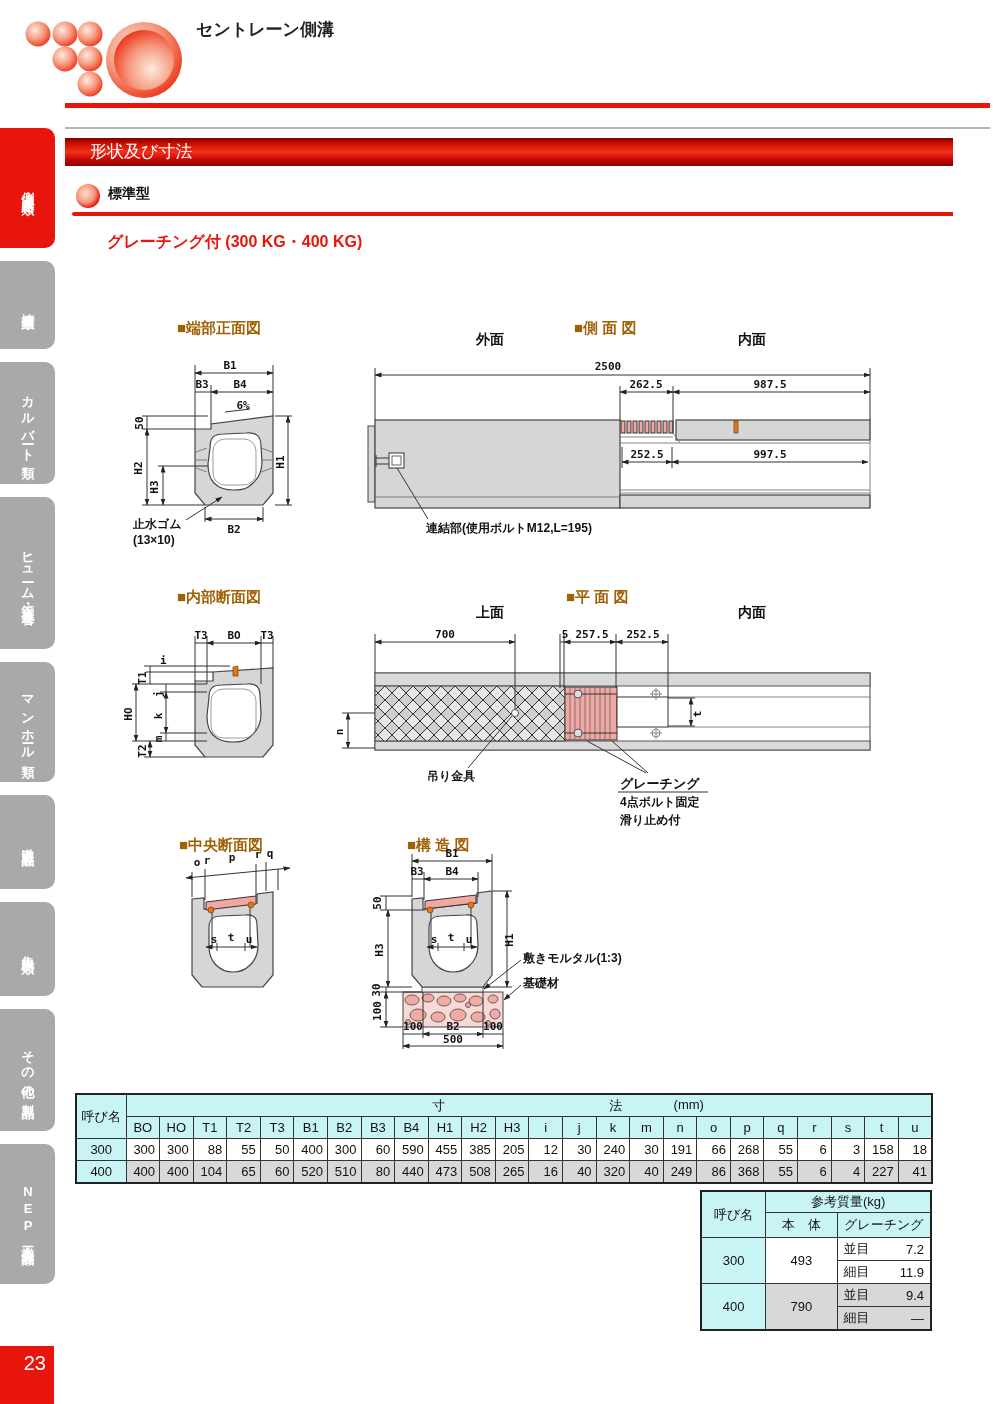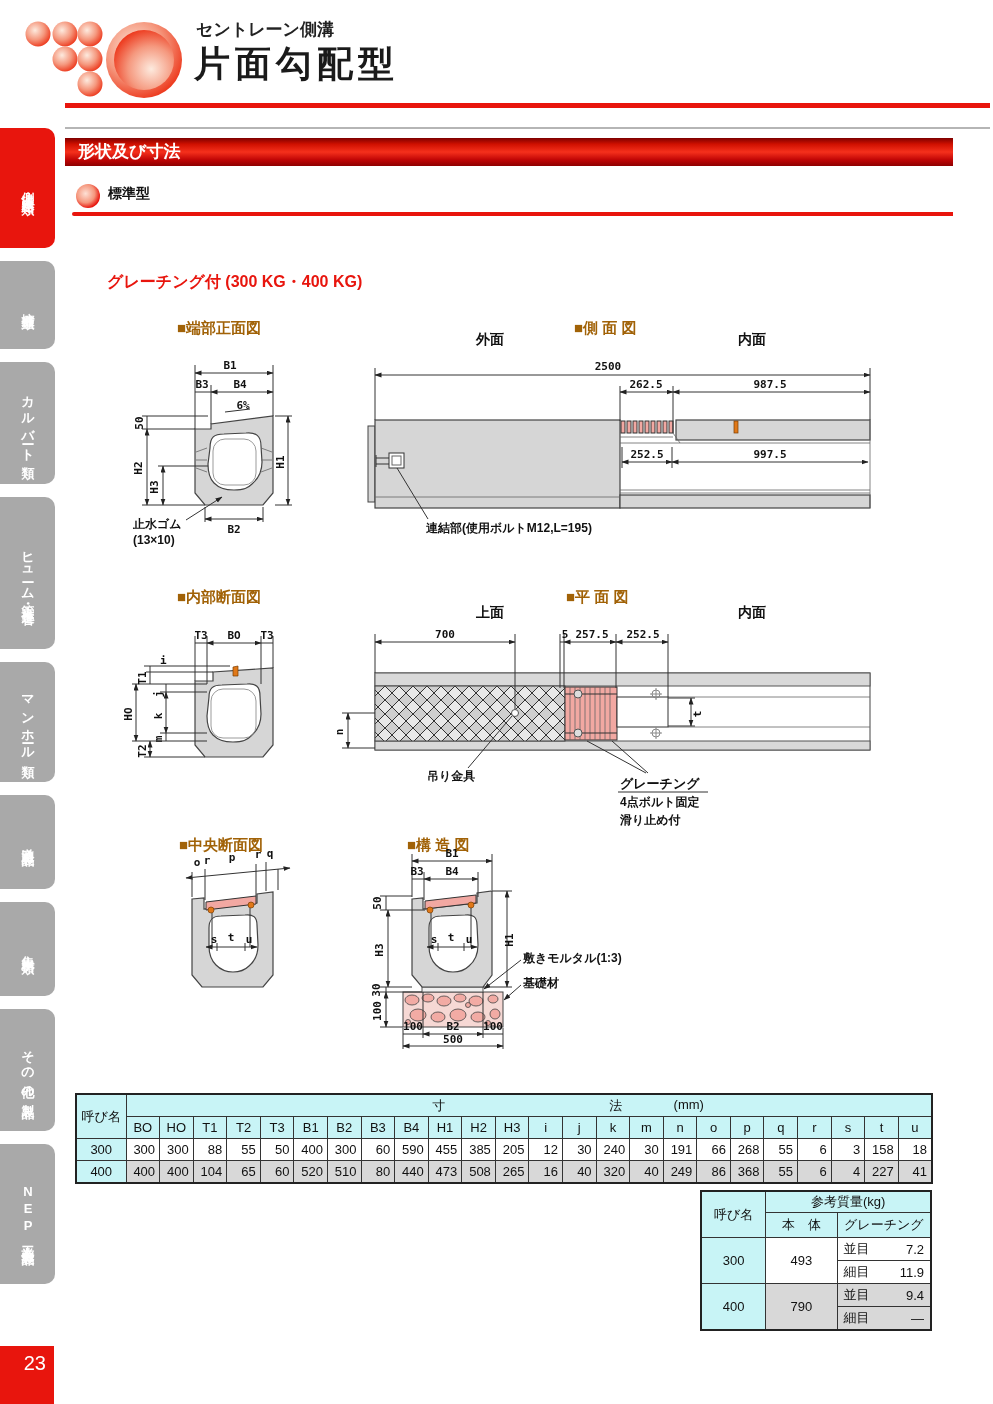--- a/index.html
+++ b/index.html
@@ -15,26 +15,26 @@
        font-size:20px;display:flex;justify-content:flex-end;padding:6px 8px 0 0;box-sizing:border-box;}
 
   
   #logo{position:absolute;left:22px;top:10px;}
   #series-title{position:absolute;left:196px;top:18px;font-size:17px;font-weight:bold;color:#222;}
   #product-title{position:absolute;left:194px;top:40px;font-size:36px;font-weight:bold;color:#1a1a1a;letter-spacing:5px;}
   #red-rule{position:absolute;left:65px;top:103px;width:925px;height:5px;background:#e8150d;}
   #gray-rule{position:absolute;left:65px;top:127px;width:925px;height:2px;background:#b5b5b5;}
   #banner{position:absolute;left:65px;top:138px;width:888px;height:28px;
           background:linear-gradient(180deg,#7e0000 0%,#d01000 22%,#f5301c 50%,#c00505 78%,#8e0000 100%);
-          color:#fff;font-weight:bold;font-size:17px;line-height:28px;padding-left:13px;box-sizing:border-box;}
+          color:#fff;font-weight:normal;font-size:17px;line-height:28px;padding-left:25px;box-sizing:border-box;}
   #sub-bullet{position:absolute;left:76px;top:184px;width:24px;height:24px;border-radius:50%;
           background:radial-gradient(circle at 40% 40%,#fde0d5 0%,#f5967c 45%,#e8150d 72%,#c40808 100%);}
   #sub-heading{position:absolute;left:108px;top:185px;font-size:14px;font-weight:bold;color:#111;}
   #sub-rule{position:absolute;left:72px;top:212px;width:881px;height:4px;background:#e8150d;border-radius:3px 0 0 3px;}
-  #variant-note{position:absolute;left:107px;top:232px;font-size:16px;font-weight:bold;color:#e8150d;margin-top:40px;}
+  #variant-note{position:absolute;left:107px;top:232px;font-size:16px;font-weight:bold;color:#e8150d;}
 
   
   .dwg-title{position:absolute;font-size:15px;font-weight:bold;color:#a16207;margin-top:20px;}
   svg{position:absolute;overflow:visible;}
   .ln{stroke:#333;stroke-width:1;fill:none;}
   .ln2{stroke:#666;stroke-width:0.8;fill:none;}
   .dim{font:bold 11px "DejaVu Sans Mono","Liberation Mono",monospace;fill:#111;}
   .jp{font:bold 12px "Liberation Sans",sans-serif;fill:#111;}
   .jp14{font:bold 14px "Liberation Sans",sans-serif;fill:#111;}
   .body-fill{fill:#d6d6d6;stroke:#444;stroke-width:1.2;}
@@ -91,21 +91,20 @@
     <circle cx="16" cy="24" r="12.5" fill="url(#lg)"></circle>
       <circle cx="43" cy="24" r="12.5" fill="url(#lg)"></circle>
     <circle cx="68" cy="24" r="12.5" fill="url(#lg)"></circle>
       <circle cx="43" cy="49" r="12.5" fill="url(#lg)"></circle>
     <circle cx="68" cy="49" r="12.5" fill="url(#lg)"></circle>
       <circle cx="68" cy="74" r="12.5" fill="url(#lg)"></circle>
     <circle cx="122" cy="50" r="38" fill="url(#lg)"></circle>
     <circle cx="122" cy="50" r="30" fill="url(#lg)" transform="rotate(180 122 50)"></circle>
   </svg>
   <div id="series-title">セントレーン側溝</div>
-  <div id="product-title">片面勾配型</div>
   <div id="red-rule"></div>
   <div id="gray-rule"></div>
   <div id="banner">形状及び寸法</div>
   <div id="sub-bullet"></div>
   <div id="sub-heading">標準型</div>
   <div id="sub-rule"></div>
   <div id="variant-note">グレーチング付  (300 KG・400 KG)</div>
 
   <div class="dwg-title" style="left:177px;top:299px">■端部正面図</div>
   <div class="dwg-title" style="left:574px;top:299px">■側 面 図</div>

